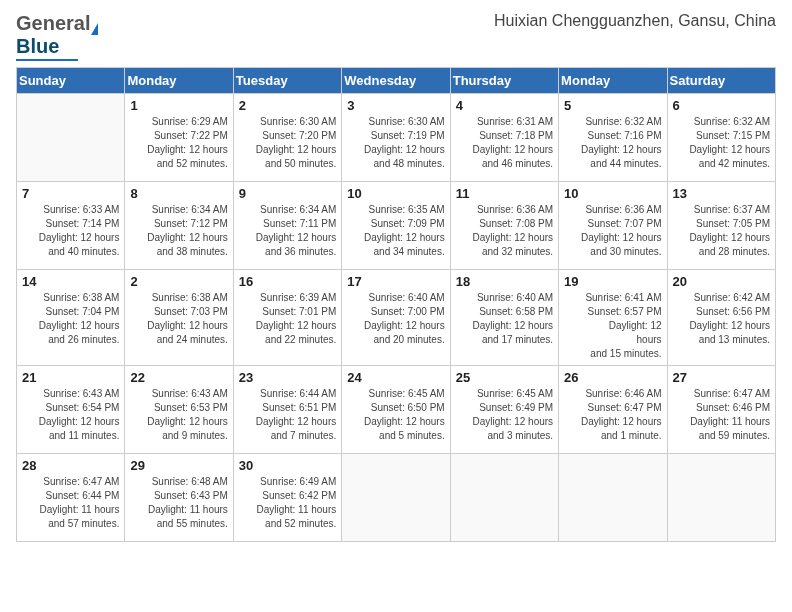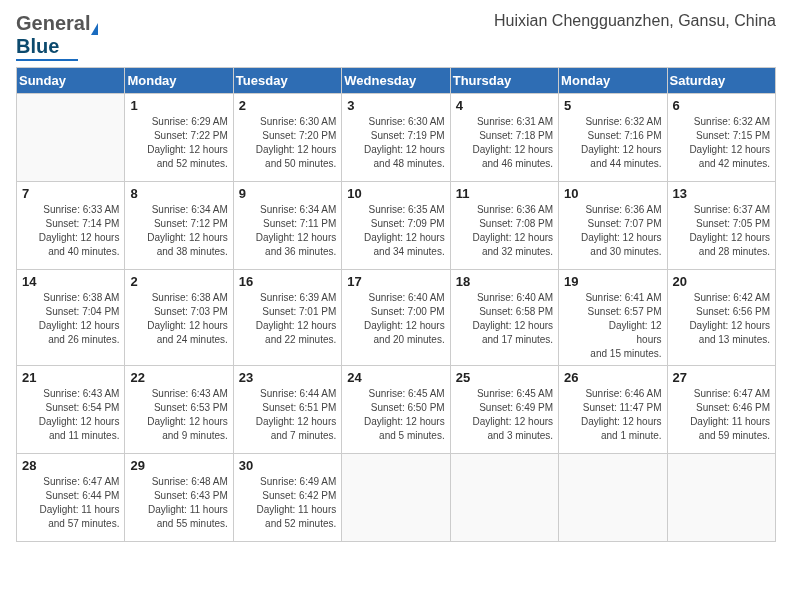--- a/index.html
+++ b/index.html
@@ -287,21 +287,21 @@
           <td>
             <span class="day-number">25</span>
             <div class="day-info" style="white-space: pre-line;">Sunrise: 6:45 AM
 Sunset: 6:49 PM
 Daylight: 12 hours
 and 3 minutes.</div>
           </td>
           <td>
             <span class="day-number">26</span>
             <div class="day-info" style="white-space: pre-line;">Sunrise: 6:46 AM
-Sunset: 11:47 PM
+Sunset: 6:47 PM
 Daylight: 12 hours
 and 1 minute.</div>
           </td>
           <td>
             <span class="day-number">27</span>
             <div class="day-info" style="white-space: pre-line;">Sunrise: 6:47 AM
 Sunset: 6:46 PM
 Daylight: 11 hours
 and 59 minutes.</div>
           </td>

